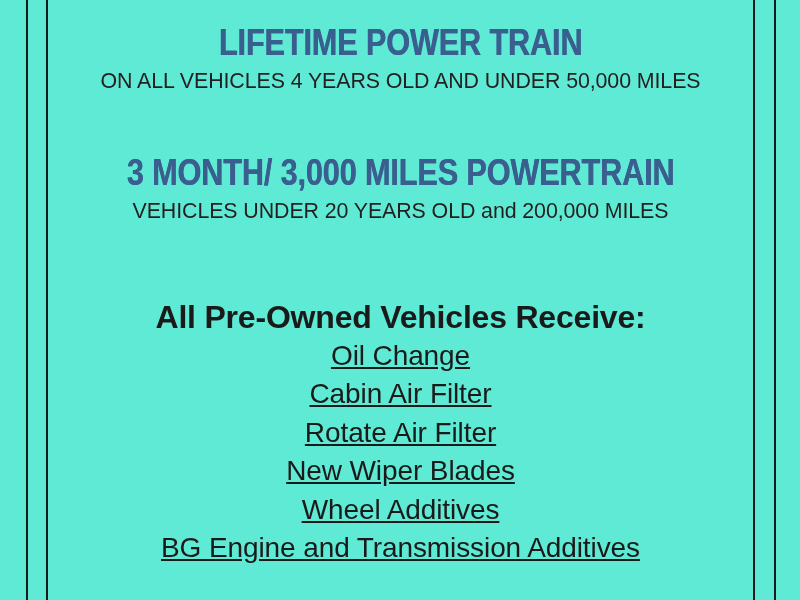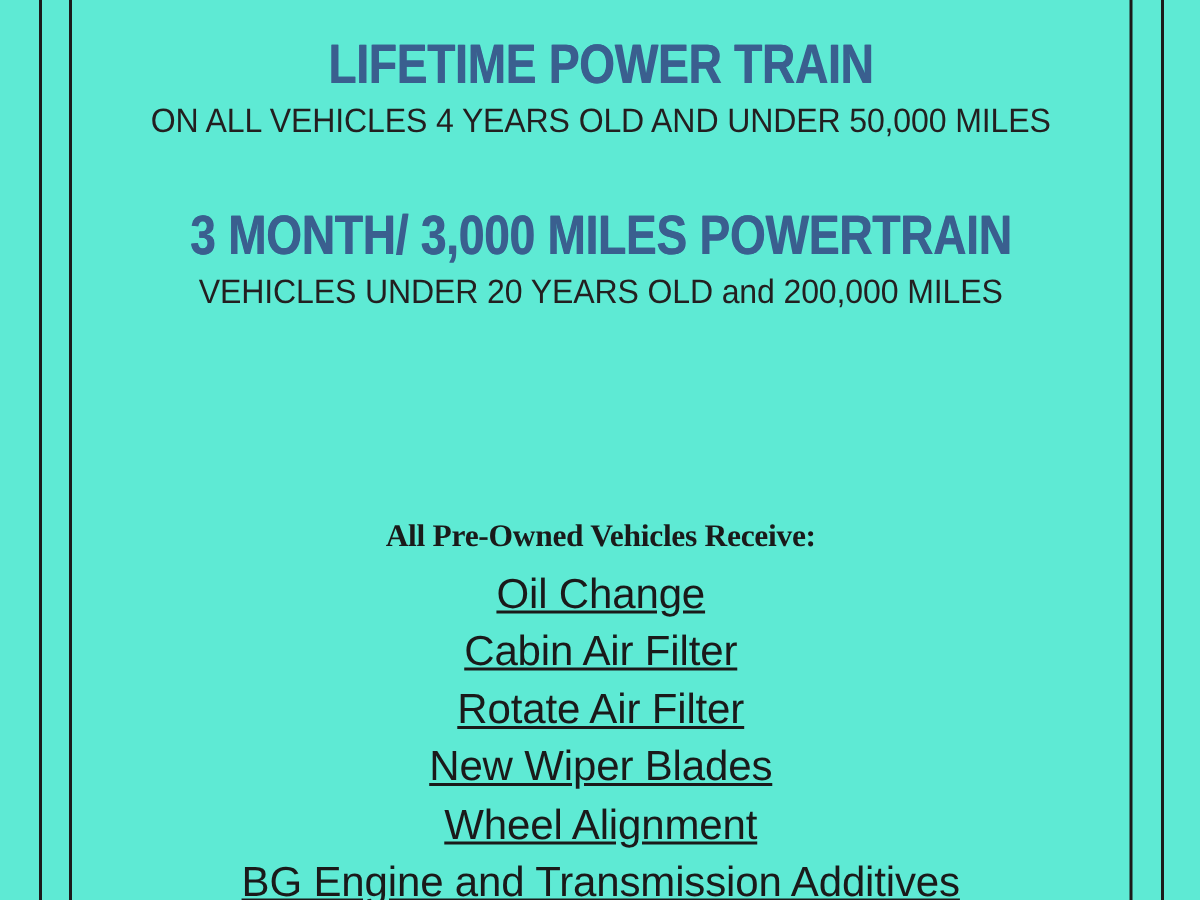--- a/index.html
+++ b/index.html
@@ -49,21 +49,21 @@
   }
 
   
   .warranty-block {
     position: absolute;
     left: 0;
     width: 705px;
     text-align: center;
   }
   #warranty-block-0 { top: 22px; }
-  #warranty-block-1 { top: 136px; }
+  #warranty-block-1 { top: 152px; }
 
   .warranty-title {
     display: block;
     color: #3a5f8f;
     font-family: "Liberation Sans Narrow", "Liberation Sans", sans-serif;
     font-weight: bold;
     font-size: 37px;
     line-height: 42px;
     letter-spacing: -0.2px;
     transform: scaleX(0.83);
@@ -91,27 +91,26 @@
     position: absolute;
     left: 0;
     top: 298px;
     width: 705px;
     text-align: center;
   }
 
   .services-heading {
     display: block;
     color: #1a1a1a;
-    font-family: Liberation Serif, serif;
+    font-family: Liberation Sans, sans-serif;
     font-weight: bold;
-    font-size: 21px;
+    font-size: 32px;
     line-height: 38.5px;
     letter-spacing: -0.2px;
     white-space: nowrap;
-    margin-top: 40px;
   }
 
   .services-list {
     list-style: none;
     margin: 0;
     padding: 0;
   }
 
   .services-item {
     display: block;
@@ -147,19 +146,19 @@
       <span class="warranty-sub">VEHICLES UNDER 20 YEARS OLD and 200,000 MILES</span>
     </div>
 
     <div id="services">
       <span class="services-heading">All Pre-Owned Vehicles Receive:</span>
       <ul class="services-list">
         <li class="services-item">Oil Change</li>
         <li class="services-item">Cabin Air Filter</li>
         <li class="services-item">Rotate Air Filter</li>
         <li class="services-item">New Wiper Blades</li>
-        <li class="services-item">Wheel Alignment</li>
+        <li class="services-item">Wheel Additives</li>
         <li class="services-item">BG Engine and Transmission Additives</li>
       </ul>
     </div>
 
   </div>
 </div>
 
 </body></html>

